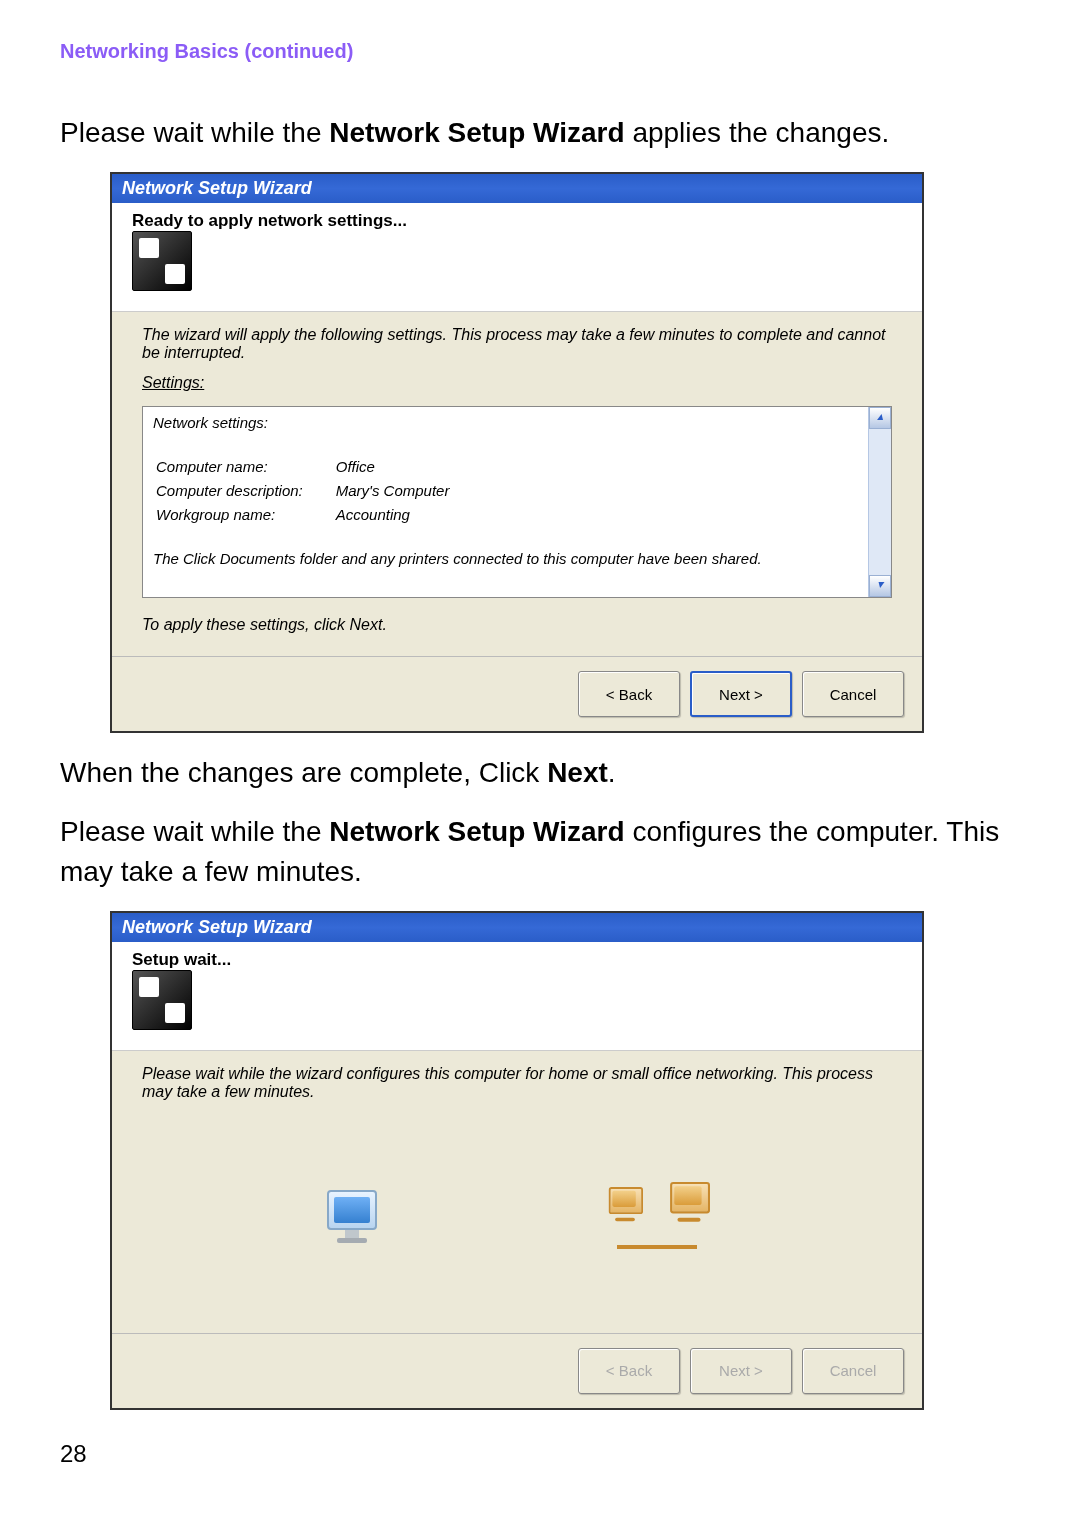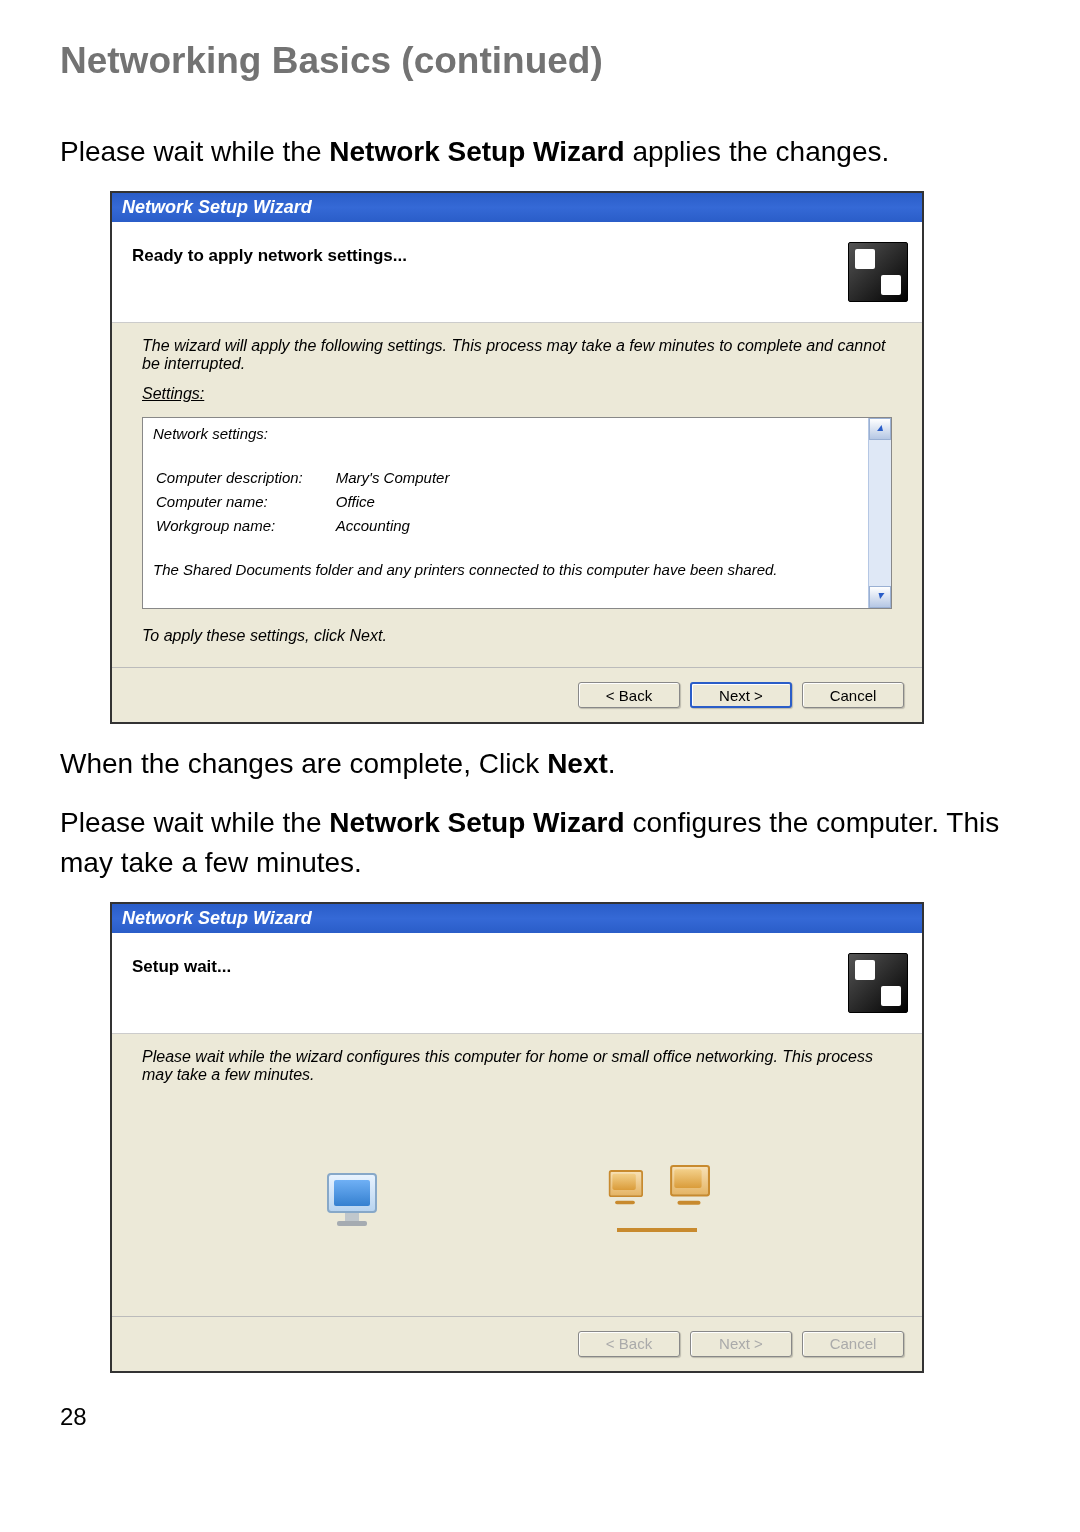--- a/index.html
+++ b/index.html
@@ -6,22 +6,22 @@
     margin: 0;
     padding: 0;
     background: #fff;
     font-family: Arial, Helvetica, sans-serif;
     width: 1080px;
   }
   .page {
     padding: 40px 60px 30px 60px;
   }
   .section-title {
-    color: #737373;
-    font-size: 37px;
+    color: #8b5cf6;
+    font-size: 20px;
     font-weight: bold;
     margin-bottom: 50px;
   }
   .body-text {
     font-size: 28px;
     color: #000;
     margin: 20px 0;
     line-height: 1.4;
   }
   .body-text .bold { font-weight: bold; }
@@ -36,25 +36,26 @@
   .titlebar {
     background: linear-gradient(#2a5dc8, #3569d6 50%, #2a5dc8);
     color: #fff;
     font-weight: bold;
     font-size: 18px;
     padding: 4px 10px;
     font-style: italic;
   }
   .header-area {
     background: #fff;
-    padding: 20px 14px 20px 20px;
+    padding: 4px 14px 20px 20px;
     display: flex;
     align-items: flex-start;
     justify-content: space-between;
     border-bottom: 1px solid #ccc;
+    flex-direction: column;
   }
   .header-title {
     font-weight: bold;
     font-size: 17px;
     padding-top: 4px;
   }
   .header-icon {
     width: 58px;
     height: 58px;
     background: linear-gradient(135deg,#555 0%, #222 60%, #000 100%);
@@ -116,21 +117,21 @@
   .button-row {
     border-top: 1px solid #bbb;
     padding: 14px 18px 14px 0;
     display: flex;
     justify-content: flex-end;
     gap: 10px;
     background: #ece9d8;
   }
   .btn {
     width: 102px;
-    height: 26px;
+    height: 46px;
     font-size: 15px;
     font-family: Tahoma, Arial, sans-serif;
     background: #ece9d8;
     border: 1px solid #888;
     border-radius: 3px;
     box-shadow: inset 1px 1px 0 #fff, 1px 1px 1px rgba(0,0,0,.2);
     cursor: pointer;
   }
   .btn.default {
     border: 2px solid #2a5dc8;
@@ -217,35 +218,35 @@
     <div class="content-area">
       <div class="para">The wizard will apply the following settings. This process may take a few minutes to complete and cannot be interrupted.</div>
       <div class="settings-label"><span style="text-decoration:underline">Settings:</span></div>
       <div class="settings-pane">
         <div class="settings-inner">
           <div>Network settings:</div>
           <br>
           <table>
             <tbody>
                 <tr>
+                  <td>Computer name:</td>
+                  <td>Office</td>
+                </tr>
+            <tr>
                   <td>Computer description:</td>
                   <td>Mary's Computer</td>
-                </tr>
-            <tr>
-                  <td>Computer name:</td>
-                  <td>Office</td>
                 </tr>
             <tr>
                   <td>Workgroup name:</td>
                   <td>Accounting</td>
                 </tr>
           </tbody>
             </table>
           <br>
-          <div>The Shared Documents folder and any printers connected to this computer have been shared.</div>
+          <div>The Click Documents folder and any printers connected to this computer have been shared.</div>
         </div>
         <div class="scrollbar">
           <div class="scroll-btn">▴</div>
           <div class="scroll-btn">▾</div>
         </div>
       </div>
       <div class="para">To apply these settings, click Next.</div>
     </div>
     <div class="button-row">
       <button class="btn"><span>&lt; Back</span></button>

